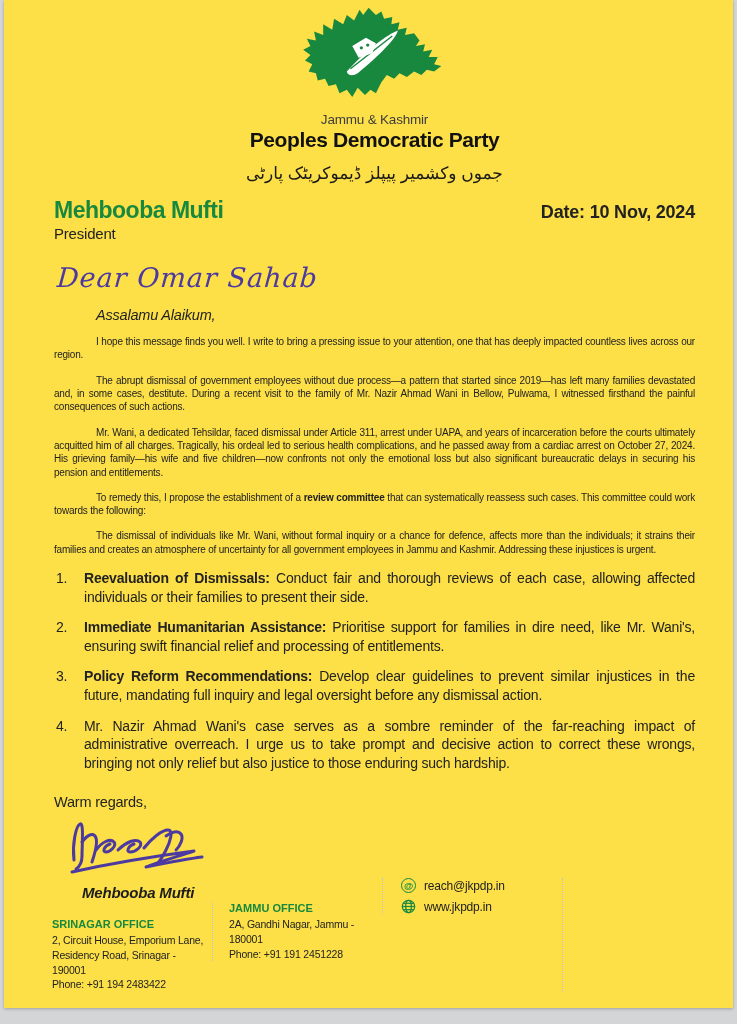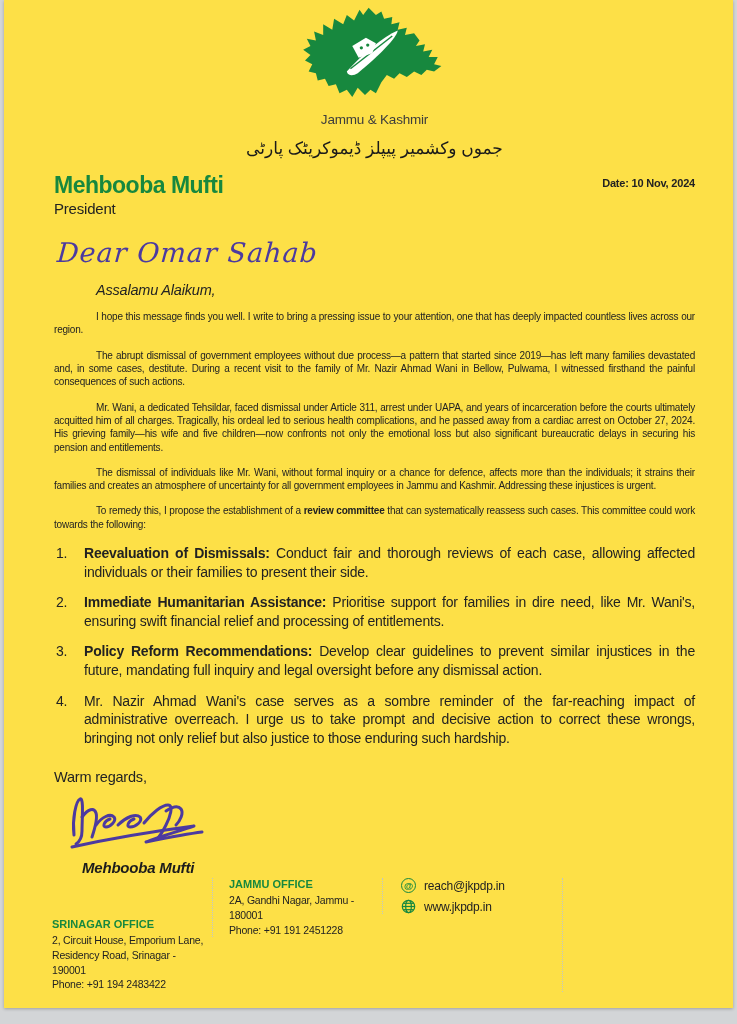--- a/index.html
+++ b/index.html
@@ -23,21 +23,21 @@
   
   .letterhead{text-align:center;}
   .logo-wrap{display:inline-block;line-height:0;}
   .region{font-size:13.5px;color:#3d3d3d;font-weight:500;margin-top:2px;}
   .party-name{font-size:21px;font-weight:700;color:#111;letter-spacing:-0.4px;margin-top:1px;}
   .party-urdu{font-size:17px;color:#1a1a1a;margin-top:11px;font-family:Liberation Sans, sans-serif;}
   
   .sender-row{display:flex;justify-content:space-between;align-items:flex-start;margin-top:14px;}
   .sender-name{font-size:23px;font-weight:700;color:#17883e;letter-spacing:-0.5px;line-height:1.05;}
   .sender-title{font-size:15px;color:#222;margin-top:3px;}
-  .date{font-size:11px;font-weight:700;color:#222;margin-top:4px;letter-spacing:-0.2px;}
+  .date{font-size:18px;font-weight:700;color:#222;margin-top:4px;letter-spacing:-0.2px;}
   
   .salutation{
     font-family:"DejaVu Serif",serif;
     font-style:italic;
     font-size:27px;
     color:#4c3aa0;
     margin:20px 0 6px 2px;
     letter-spacing:1px;
     transform:skewX(-4deg);
     transform-origin:left bottom;
@@ -61,21 +61,21 @@
   .signature{margin:6px 0 0 10px;line-height:0;}
   .sig-name{font-size:15px;font-weight:700;font-style:italic;margin:6px 0 0 28px;color:#1c1c1c;}
   
   .footer{
     position:absolute;left:0;right:0;bottom:0;
     display:flex;align-items:flex-start;
     padding:10px 20px 16px 48px;
   }
   .f-col{box-sizing:border-box;}
   .f-col.offices-1{width:160px;margin-top:40px;}
-  .f-col.offices-2{width:170px;border-left:1px dotted #bfc5c9;padding-left:16px;}
+  .f-col.offices-2{width:170px;border-left:1px dotted #bfc5c9;padding-left:16px;margin-top:24px;}
   .f-col.contacts{border-left:1px dotted #bfc5c9;padding-left:18px;width:180px;}
   .f-col.spacer{border-left:1px dotted #bfc5c9;flex:1;align-self:stretch;}
   .f-title{font-size:11px;font-weight:700;color:#17883e;letter-spacing:0;margin-bottom:3px;}
   .f-line{font-size:10.5px;line-height:1.4;color:#222;}
   .contact-row{display:flex;align-items:center;margin-bottom:6px;}
   .contact-row:last-child{margin-bottom:0;}
   .at-icon{
     display:inline-flex;align-items:center;justify-content:center;
     width:15px;height:15px;border:1.4px solid #17883e;border-radius:50%;
     font-size:9.5px;font-weight:700;color:#17883e;box-sizing:border-box;
@@ -93,40 +93,41 @@
       <svg width="158" height="100" viewBox="0 0 170 110" aria-hidden="true">
         <path fill="#17883e" d="M78,2 L86,10 L92,6 L95,14 L104,12 L103,20 L112,18 L110,26 L120,24 L118,32 L128,30 L134,38 L130,44 L140,42 L138,50 L148,48 L144,56 L154,56 L150,64 L158,66 L150,72 L142,70 L136,76 L128,72 L120,78 L112,74 L106,80 L98,76 L92,84 L86,96 L80,92 L74,98 L66,90 L60,100 L54,92 L46,96 L42,86 L34,88 L30,80 L22,82 L20,74 L12,72 L16,64 L8,60 L14,54 L6,48 L14,44 L10,36 L20,38 L18,28 L28,32 L28,20 L38,26 L40,14 L50,20 L54,10 L62,16 L68,4 L72,10 Z"></path>
         <path fill="#ffffff" d="M54,72 C72,52 94,34 110,27 C109,35 90,54 66,74 C61,77 55,77 54,72 Z"></path>
         <path fill="none" stroke="#17883e" stroke-width="1.6" d="M58,69 L104,33"></path>
         <path fill="#ffffff" d="M60,44 l15,-9 l11,6 l-4,11 l-15,5 z"></path>
         <circle fill="#17883e" cx="70" cy="46" r="1.8"></circle>
         <circle fill="#17883e" cx="77" cy="43" r="1.8"></circle>
       </svg>
     </span>
     <div class="region">Jammu &amp; Kashmir</div>
+    <div class="party-name">Peoples Democratic Party</div>
     <div class="party-urdu" dir="rtl">جموں وکشمیر پیپلز ڈیموکریٹک پارٹی</div>
   </div>
 
   <div class="sender-row">
     <div>
       <div class="sender-name">Mehbooba Mufti</div>
       <div class="sender-title">President</div>
     </div>
     <div class="date">Date: 10 Nov, 2024</div>
   </div>
 
   <div class="salutation">Dear Omar Sahab</div>
 
   <div class="greeting">Assalamu Alaikum,</div>
 
   <p class="body-par">I hope this message finds you well. I write to bring a pressing issue to your attention, one that has deeply impacted countless lives across our region.</p>
   <p class="body-par">The abrupt dismissal of government employees without due process—a pattern that started since 2019—has left many families devastated and, in some cases, destitute. During a recent visit to the family of Mr. Nazir Ahmad Wani in Bellow, Pulwama, I witnessed firsthand the painful consequences of such actions.</p>
   <p class="body-par">Mr. Wani, a dedicated Tehsildar, faced dismissal under Article 311, arrest under UAPA, and years of incarceration before the courts ultimately acquitted him of all charges. Tragically, his ordeal led to serious health complications, and he passed away from a cardiac arrest on October 27, 2024. His grieving family—his wife and five children—now confronts not only the emotional loss but also significant bureaucratic delays in securing his pension and entitlements.</p>
+  <p class="body-par"><span>To remedy this, I propose the establishment of a </span><b>review committee</b><span> that can systematically reassess such cases. This committee could work towards the following:</span></p>
   <p class="body-par">The dismissal of individuals like Mr. Wani, without formal inquiry or a chance for defence, affects more than the individuals; it strains their families and creates an atmosphere of uncertainty for all government employees in Jammu and Kashmir. Addressing these injustices is urgent.</p>
-  <p class="body-par"><span>To remedy this, I propose the establishment of a </span><b>review committee</b><span> that can systematically reassess such cases. This committee could work towards the following:</span></p>
 
   <div class="num-list">
     <div class="num-item">
       <span class="num">1.</span>
       <span class="num-text"><b>Reevaluation of Dismissals:</b><span> Conduct fair and thorough reviews of each case, allowing affected individuals or their families to present their side.</span></span>
     </div>
     <div class="num-item">
       <span class="num">2.</span>
       <span class="num-text"><b>Immediate Humanitarian Assistance:</b><span> Prioritise support for families in dire need, like Mr. Wani's, ensuring swift financial relief and processing of entitlements.</span></span>
     </div>

